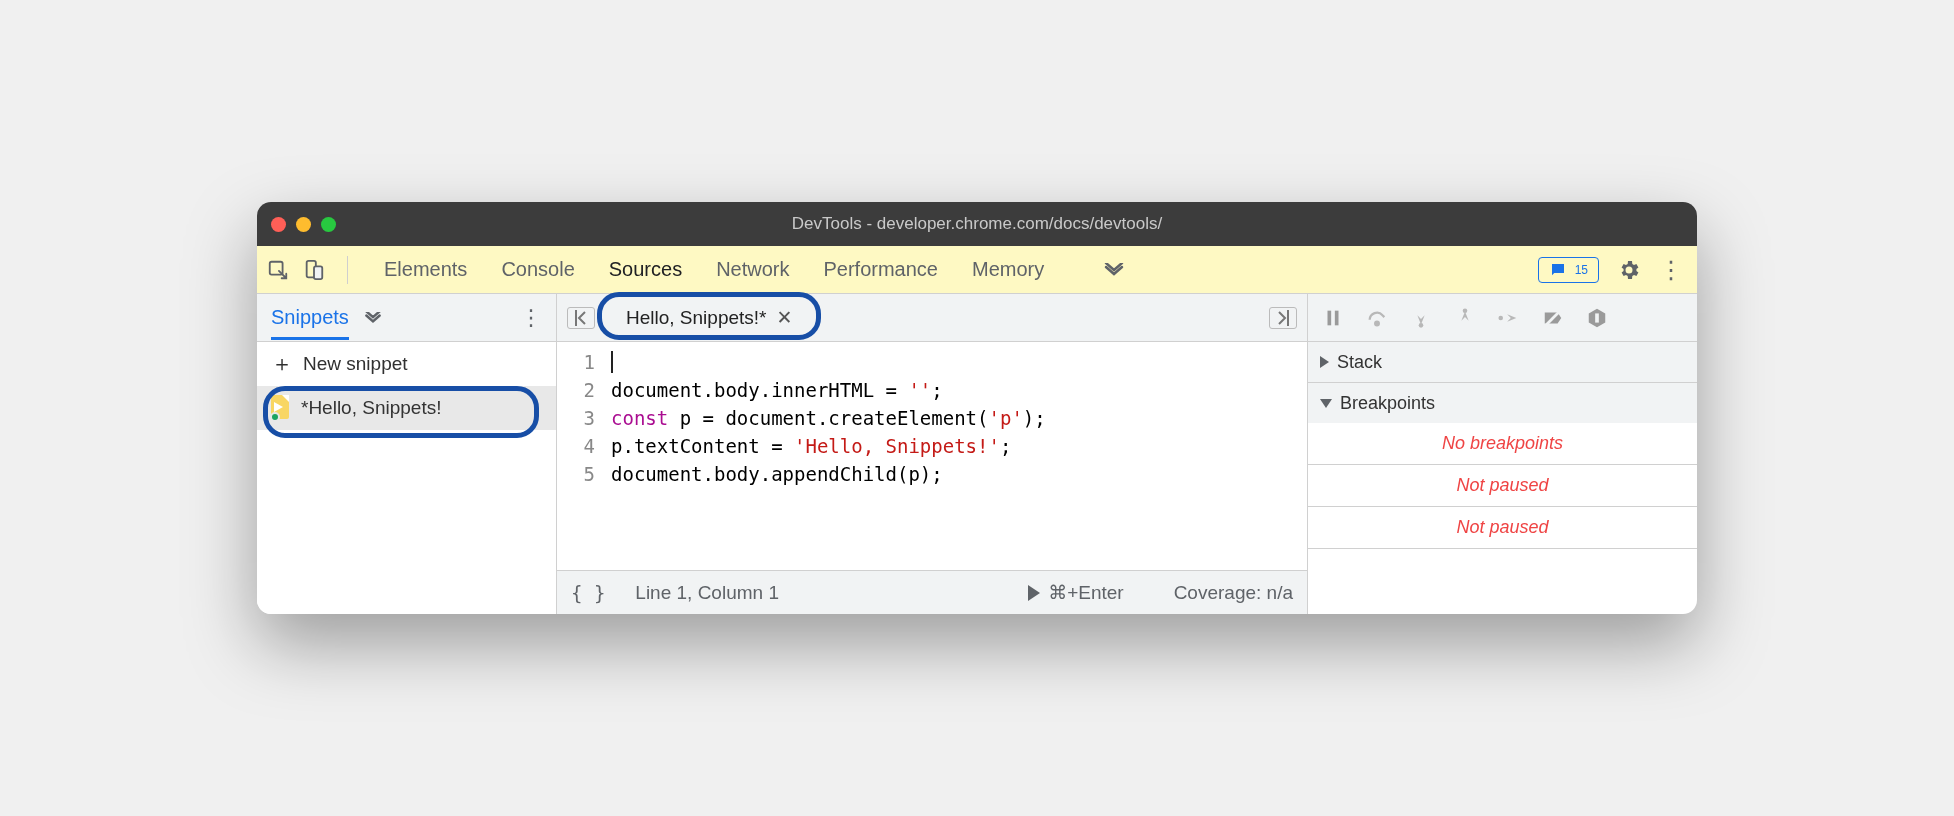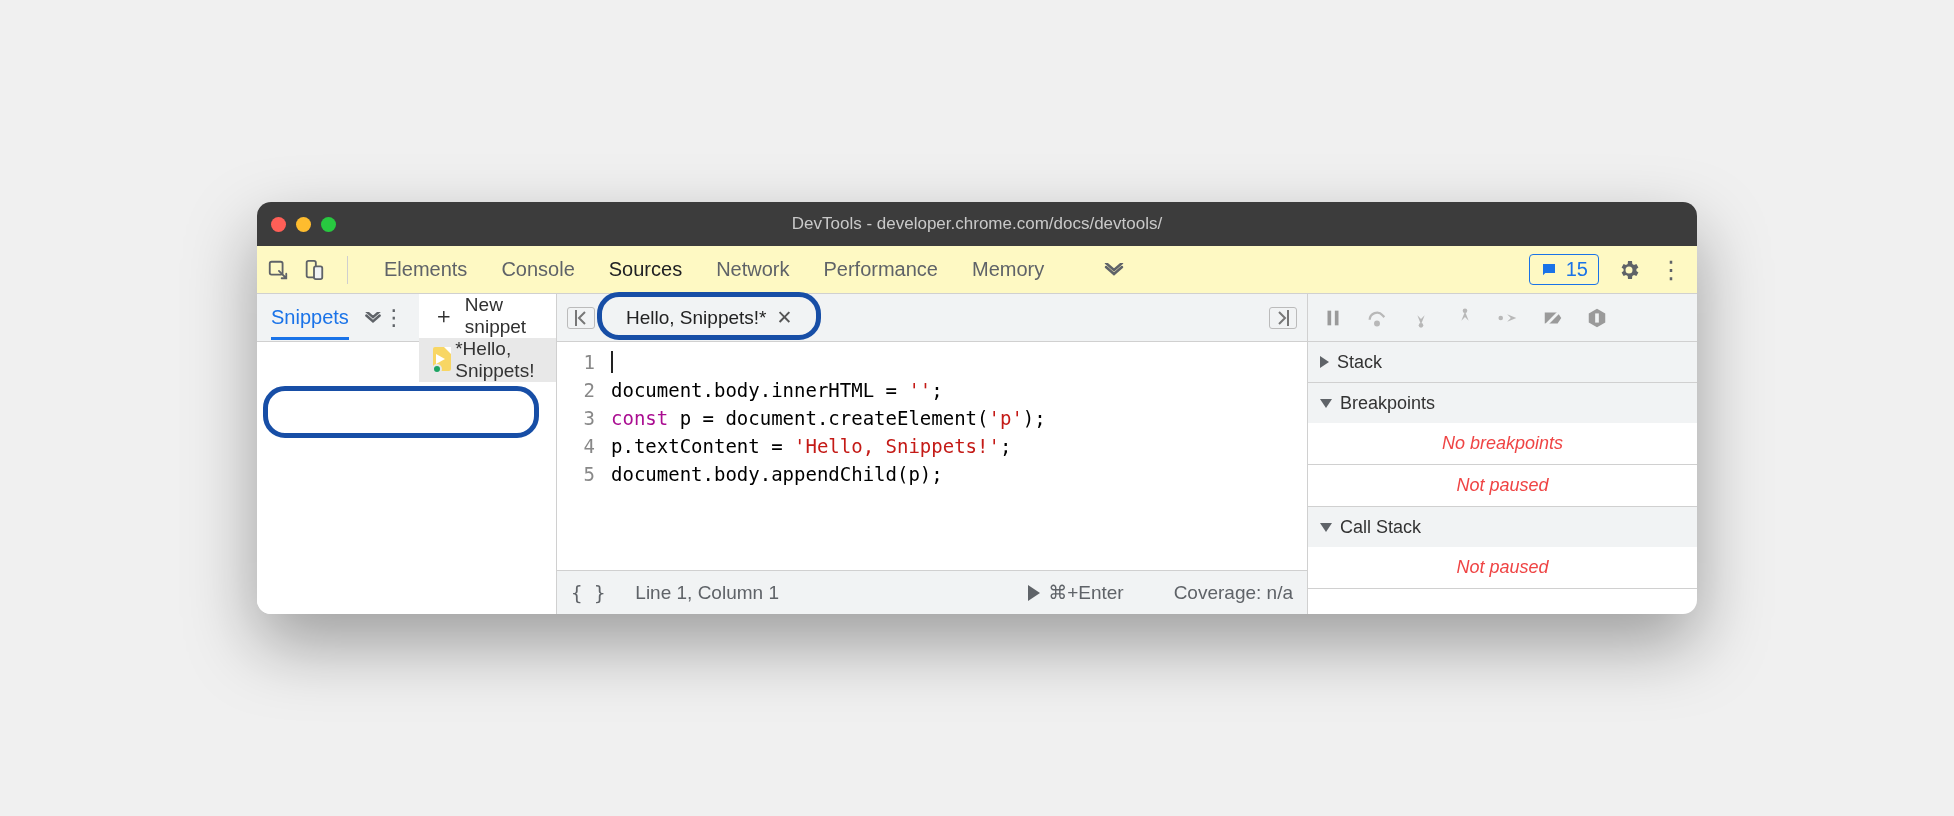--- a/index.html
+++ b/index.html
@@ -97,35 +97,35 @@
     padding-right: 14px;
   }
   .issues {
     border: 1px solid #1a73e8;
     border-radius: 4px;
     padding: 3px 10px;
     color: #1a73e8;
     display: flex;
     align-items: center;
     gap: 8px;
-    font-size: 20px;
+    font-size: 12px;
   }
   .issues svg { fill: #1a73e8; }
 
   
   .workspace {
     display: flex;
     height: 320px;
   }
 
   
   .sidebar {
     width: 300px;
     display: flex;
-    flex-direction: row;
+    flex-direction: column;
     border-right: 1px solid #d0d0d0;
     background: #fff;
   }
   .sb-header {
     height: 48px;
     background: #f1f3f4;
     border-bottom: 1px solid #d0d0d0;
     display: flex;
     align-items: center;
     padding: 0 14px;
@@ -536,23 +536,19 @@
             <div class="dbg-head">
               <span class="tri tri-down"></span>
               <span>Breakpoints</span>
             </div>
             <div class="dbg-body">No breakpoints</div>
           </div>
           <div class="dbg-section">
             <div class="dbg-body">Not paused</div>
           </div>
           <div class="dbg-section">
-            <div class="dbg-head">
-              <span class="tri tri-down"></span>
-              <span>Call Stack</span>
-            </div>
             <div class="dbg-body">Not paused</div>
           </div>
         </div>
     </div>
 
   </div>
 </div>
 
 </body></html>

